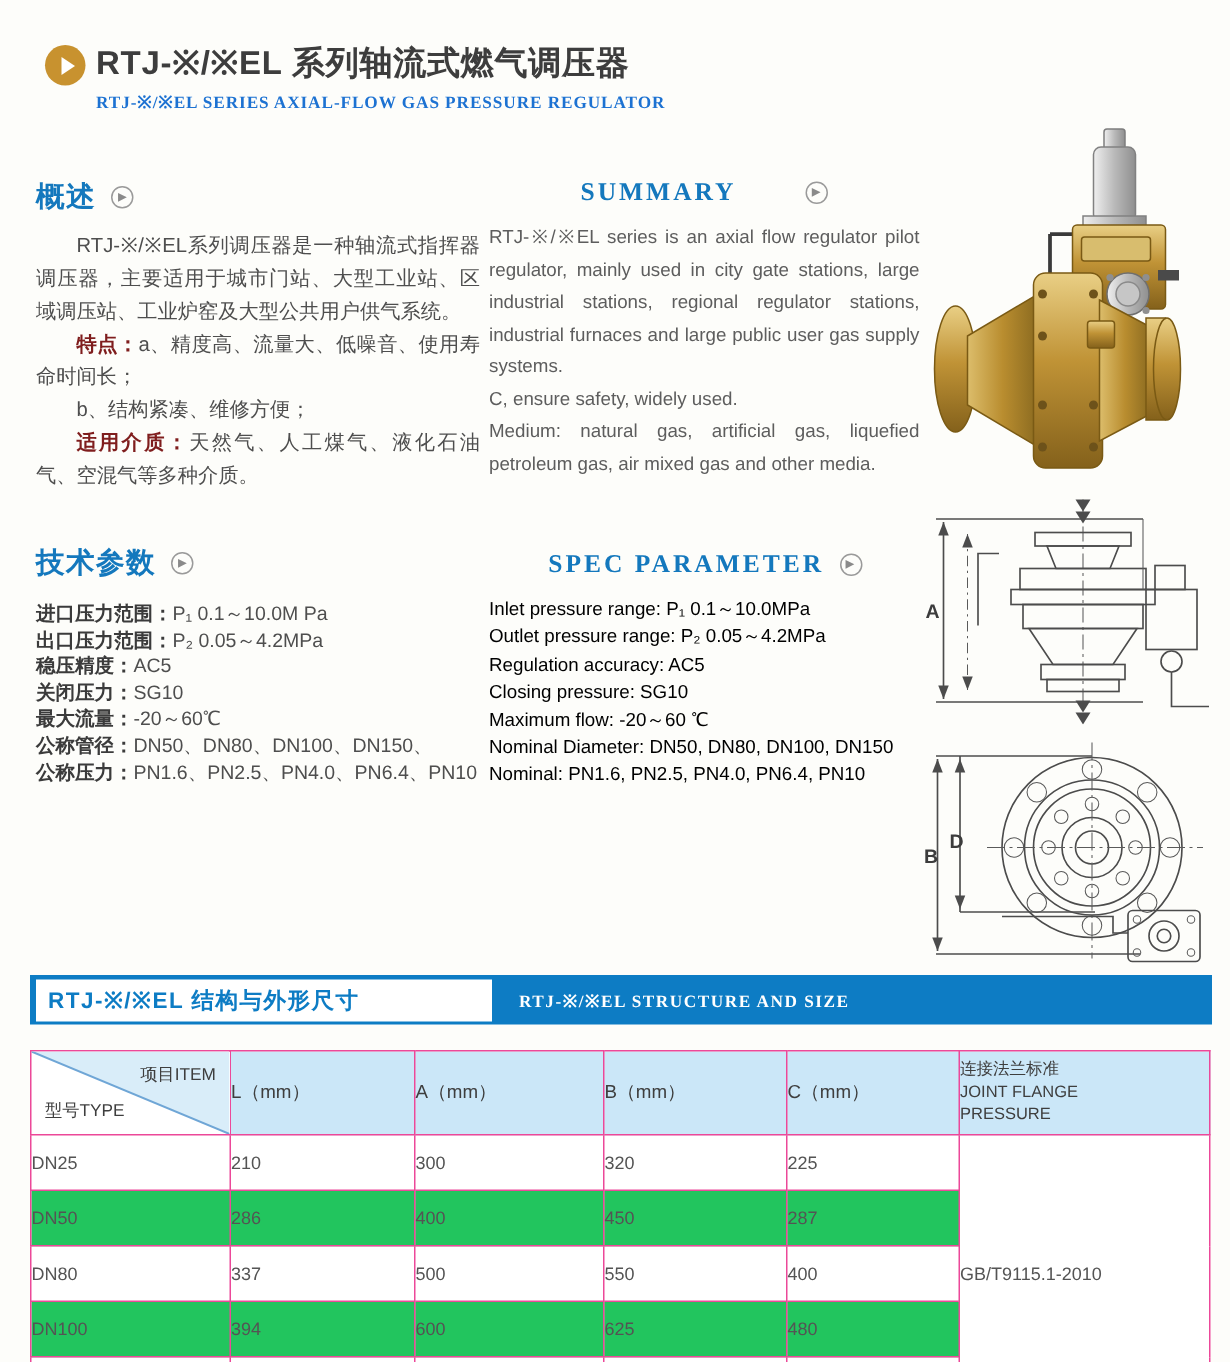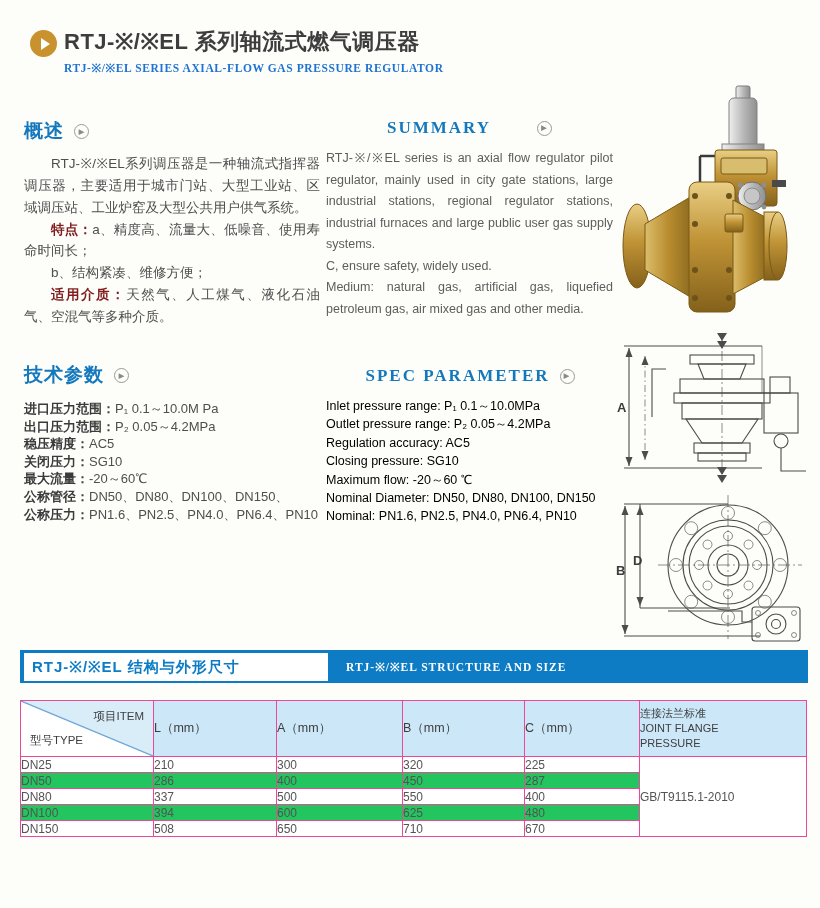--- a/index.html
+++ b/index.html
@@ -57,21 +57,21 @@
 
   
   .size-table { position:absolute; left:20px; top:700px; width:786px; border-collapse:collapse; table-layout:fixed; }
   .size-table th, .size-table td { border:1px solid #ec4899; text-align:left; vertical-align:middle; }
   .size-table thead th { background:#cbe7f8; height:56px; font-weight:normal; font-size:12.5px; color:#3e3e3e; }
   .size-table thead th.corner { background:#ffffff; position:relative; padding:0; }
   .corner-top { position:absolute; top:8px; right:9px; font-size:11.5px; color:#3e3e3e; }
   .corner-bottom { position:absolute; bottom:8px; left:9px; font-size:11.5px; color:#3e3e3e; }
   .corner-svg { position:absolute; left:0; top:0; width:100%; height:100%; }
   .flange-th div { font-size:11px; line-height:1.35; color:#3e3e3e; }
-  .size-table tbody td { height:16px; font-size:12px; color:#545454; background:#ffffff; }
+  .size-table tbody td { height:37px; font-size:12px; color:#545454; background:#ffffff; }
   .size-table tbody tr.stripe td { background:#22c55e; }
   .size-table tbody td.flange-std { background:#ffffff; font-size:12px; }
 
   svg .ln { stroke:#4c4c4c; stroke-width:1.1; fill:none; }
   svg .thin { stroke:#5a5a5a; stroke-width:0.7; fill:none; }
   svg .fil { fill:#4c4c4c; stroke:none; }
   svg text.dim { font-family:"Liberation Sans", sans-serif; font-size:13px; fill:#3c3c3c; font-weight:bold; }
 </style>
 </head>
 <body>

